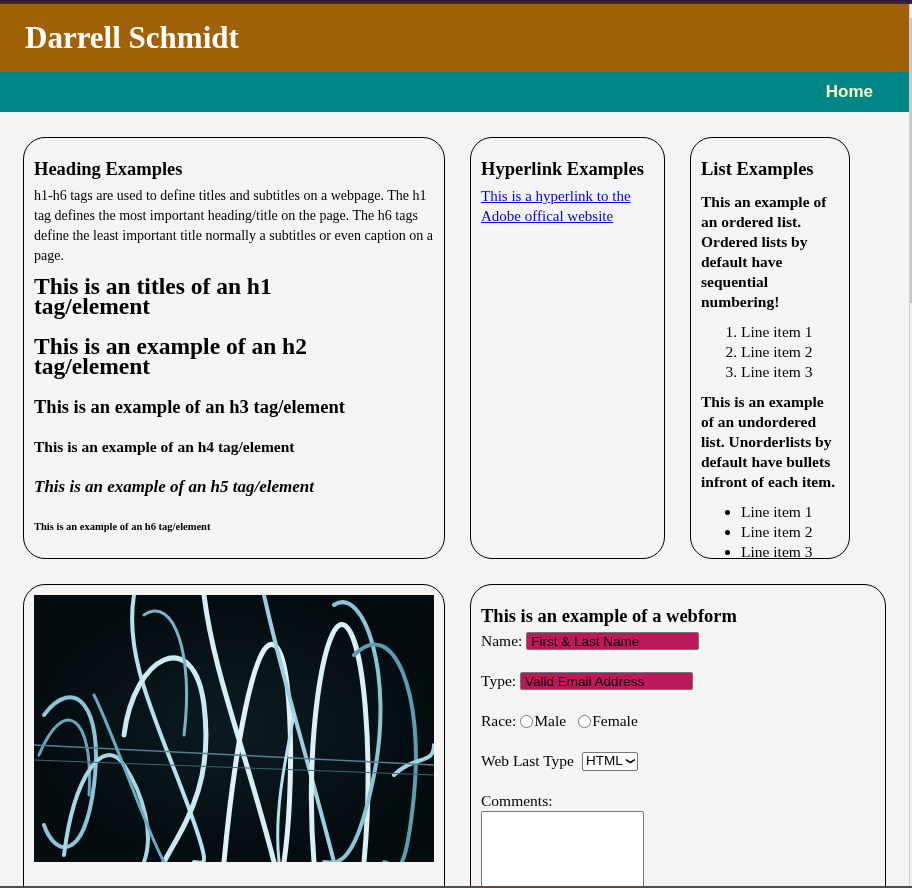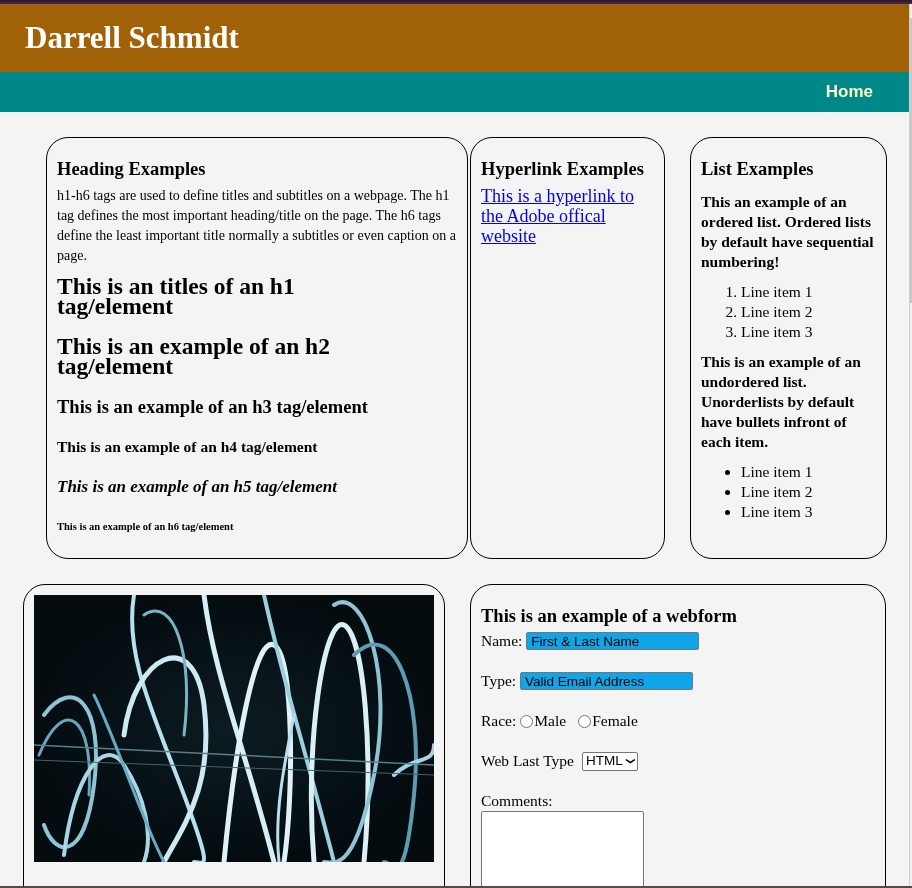--- a/index.html
+++ b/index.html
@@ -42,53 +42,53 @@
     }
     .card {
       position: absolute; box-sizing: border-box;
       border: 1.5px solid #000; border-radius: 22px;
       background: #f4f4f4;
       padding: 10px 10px;
     }
     .card h2.card-title {
       font-size: 18.5px; margin: 10px 0 6px 0; font-weight: bold; line-height: 22px;
     }
-    #card-headings { left: 23px; top: 137px; width: 422px; height: 422px; margin-left: 23px; }
+    #card-headings { left: 23px; top: 137px; width: 422px; height: 422px; }
     #card-links { left: 470px; top: 137px; width: 195px; height: 422px; }
-    #card-lists { left: 690px; top: 137px; width: 197px; height: 422px; }
+    #card-lists { left: 690px; top: 137px; width: 160px; height: 422px; }
     #card-image { left: 23px; top: 584px; width: 422px; height: 330px; }
     #card-form { left: 470px; top: 584px; width: 416px; height: 330px; }
 
     .intro { margin: 0; font-size: 14px; line-height: 20px; }
     .h1ex { font-size: 23.5px; font-weight: bold; margin: 10px 0 0 0; line-height: 20px; width: 310px; }
     .h2ex { font-size: 23.5px; font-weight: bold; margin: 20px 0 0 0; line-height: 20px; width: 310px; }
     .h3ex { font-size: 18.5px; font-weight: bold; margin: 21px 0 0 0; line-height: 20px; }
     .h4ex { font-size: 15.5px; font-weight: bold; margin: 20px 0 0 0; line-height: 20px; }
     .h5ex { font-size: 17px; font-weight: bold; margin: 20px 0 0 0; line-height: 20px; font-style: italic; }
     .h6ex { font-size: 10.5px; font-weight: bold; margin: 20px 0 0 0; line-height: 20px; }
 
-    .link { display: block; color: #0000ee; text-decoration: underline; font-size: 18px; line-height: 20px; }
+    .link { display: block; color: #0000ee; text-decoration: underline; font-size: 15px; line-height: 20px; }
     .link + .link { margin-top: 20px; }
 
     .list-desc { font-weight: bold; font-size: 15.5px; line-height: 20px; margin: 12px 0 0 0; }
     ol, ul { margin: 10px 0 0 0; padding-left: 40px; font-size: 15.5px; line-height: 20px; }
     ol + .list-desc { margin-top: 10px; }
 
     .photo {
       display: block; width: 400px; height: 267px; margin: 0;
       background: radial-gradient(ellipse at 50% 50%, #0c1c22 0%, #040c10 70%);
       overflow: hidden; position: relative;
     }
 
     .form-title { font-size: 18.5px; font-weight: bold; margin: 10px 0 4px 0; line-height: 22px; }
     .form-row { font-size: 15.5px; line-height: 20px; margin: 0 0 20px 0; display: flex; align-items: center; }
     .form-row label { margin-right: 4px; }
     .text-input {
       width: 173px; height: 18px; box-sizing: border-box; border: 1px solid #767676; border-radius: 2px;
-      background: #0ea5e9; font-family: "Liberation Sans", sans-serif; font-size: 13.5px; padding: 0 4px;
+      background: #be185d; font-family: "Liberation Sans", sans-serif; font-size: 13.5px; padding: 0 4px;
       line-height: 16px; color: #000;
     }
     .radio {
       display: inline-block; width: 11px; height: 11px; border-radius: 50%;
       border: 1px solid #767676; background: #fff; margin: 0 1px 0 0; position: relative; top: 0px;
     }
     .radio-wrap { display: inline-flex; align-items: center; margin-right: 12px; }
     .select {
       display: inline-flex; align-items: center; box-sizing: border-box; height: 19px;
       border: 1px solid #767676; border-radius: 2px; background: #fff; padding: 0 3px;

